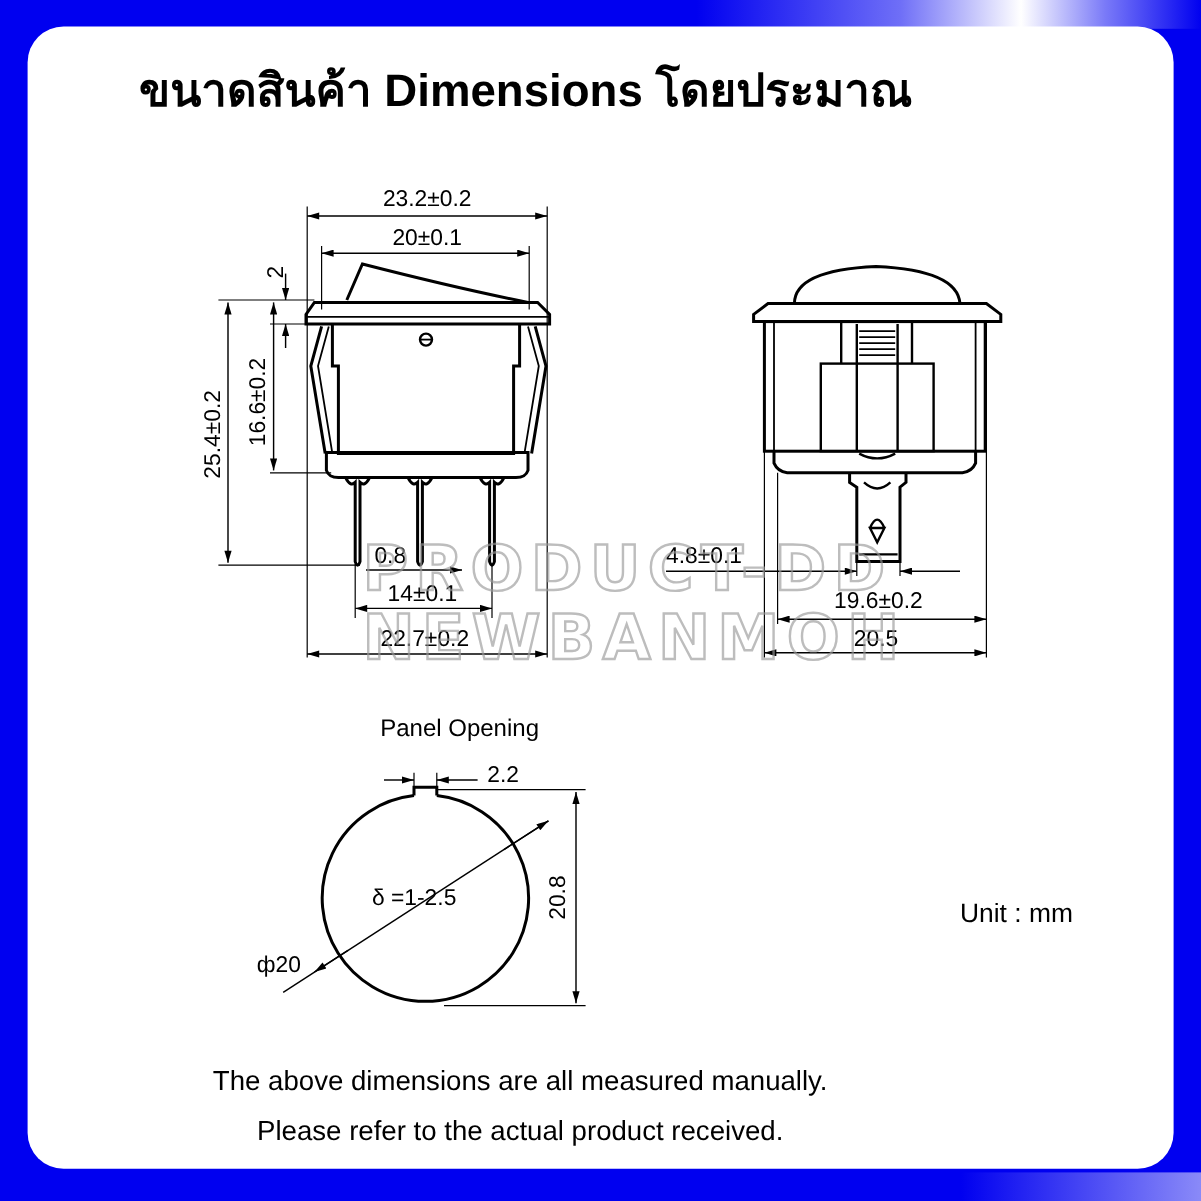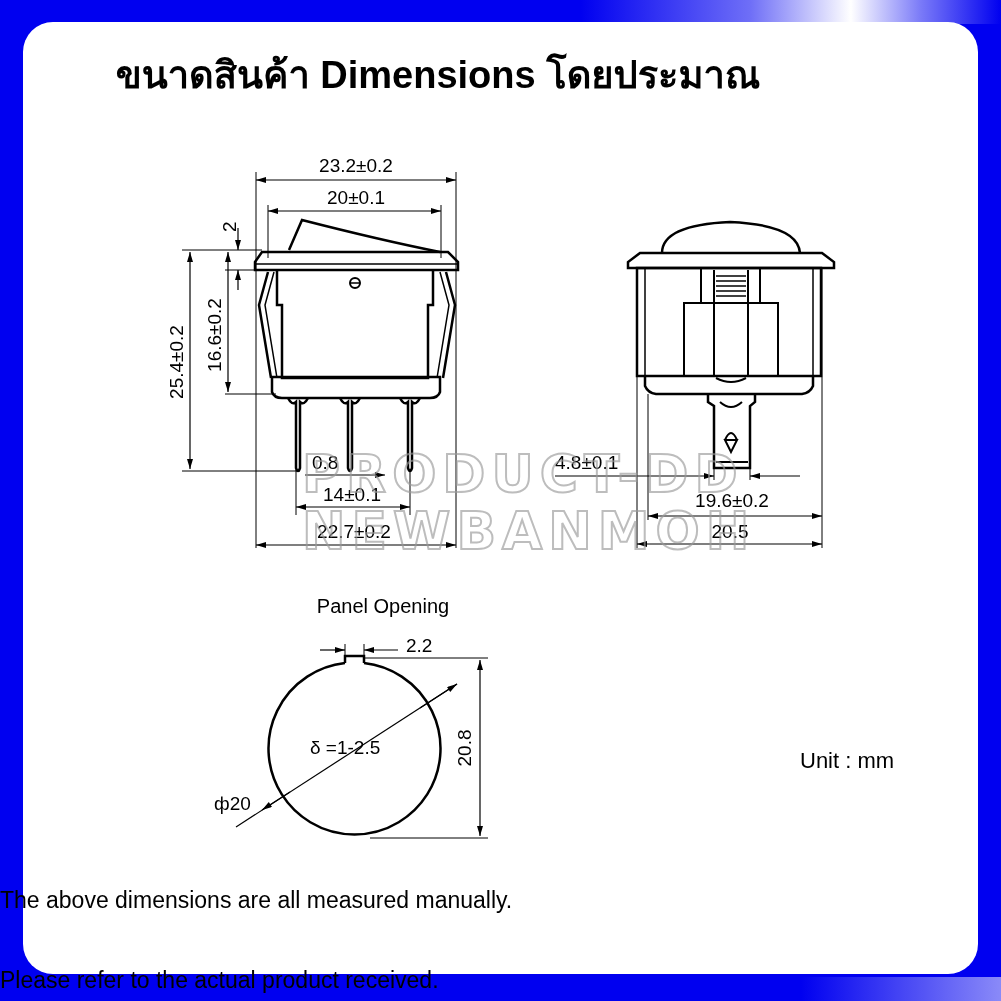--- a/index.html
+++ b/index.html
@@ -29,21 +29,21 @@
     font-family:"Liberation Sans", sans-serif; font-size:19px; fill:#000;
   }
   .wm {
     font-family:"DejaVu Sans", sans-serif; font-weight:bold; font-size:52px;
     fill:none; stroke:#9a9a9a; stroke-width:2; opacity:0.65; letter-spacing:6px;
   }
   .unit {
     position:absolute; left:800px; top:748px; font-size:22px; color:#000;
   }
   .note {
-    position:absolute; left:0; width:867px; text-align:left; font-size:23px; color:#000;
+    position:absolute; left:0; width:867px; text-align:center; font-size:23px; color:#000;
   }
 </style>
 </head>
 <body>
 
 <div class="top-glow"></div>
 <div class="bottom-glow"></div>
 <div class="card"></div>
 
 <div class="title">ขนาดสินค้า Dimensions โดยประมาณ</div>
@@ -197,13 +197,13 @@
   </g>
 
   <g>
     <text class="wm" x="302" y="492">PRODUCT-DD</text>
     <text class="wm" x="302" y="549">NEWBANMOH</text>
   </g>
 </svg>
 
 <div class="unit">Unit : mm</div>
 <div class="note" style="top:887px;">The above dimensions are all measured manually.</div>
-<div class="note" style="top:929px;margin-top:38px;">Please refer to the actual product received.</div>
+<div class="note" style="top:929px;">Please refer to the actual product received.</div>
 
 </body></html>

